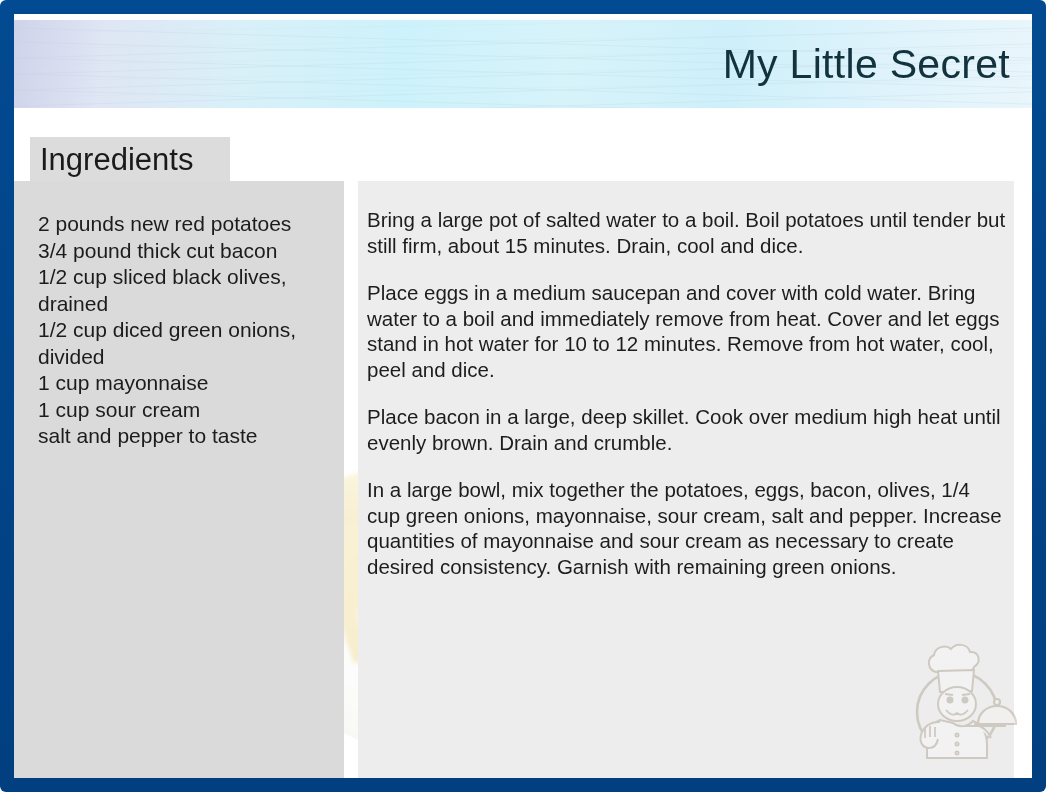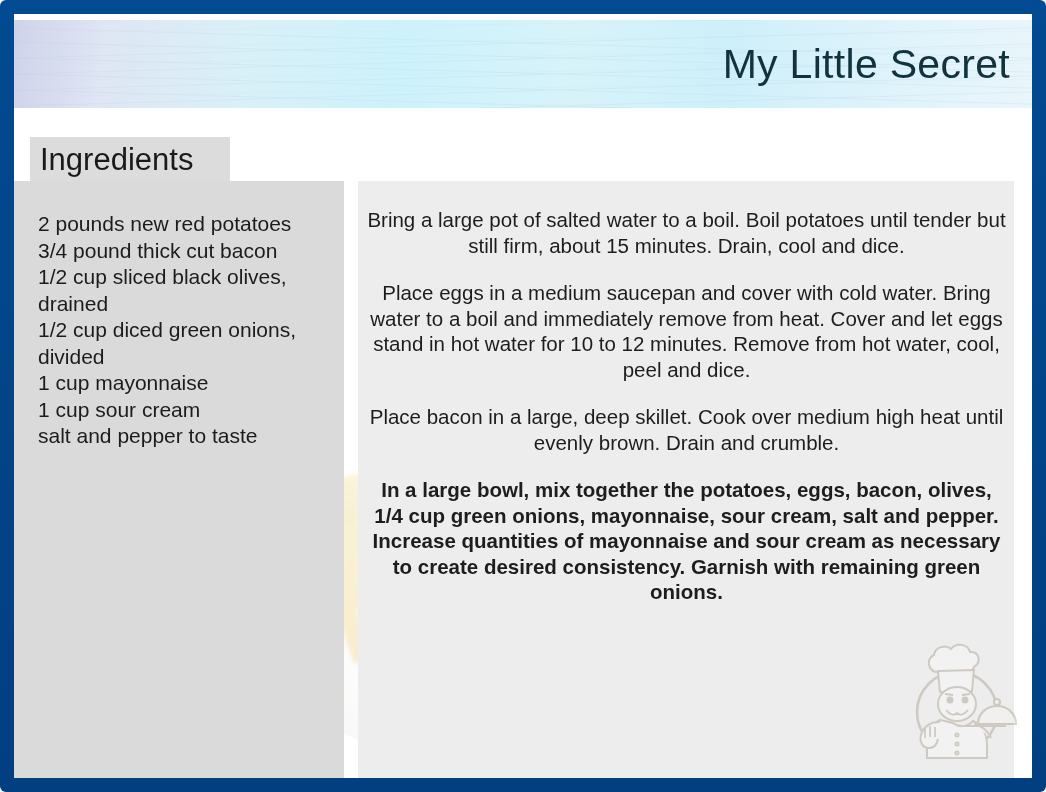--- a/index.html
+++ b/index.html
@@ -101,21 +101,20 @@
   }
 
   #directions-panel {
     position: absolute;
     left: 344px;
     top: 167px;
     width: 656px;
     height: 597px;
     background: #ededed;
     padding: 26px 8px 16px 9px;
-    text-align: center;
   }
 
   
   #food-photo {
     position: absolute;
     left: 222px;
     top: 400px;
     width: 600px;
     height: 364px;
     opacity: 0.42;
@@ -138,21 +137,21 @@
   #directions-paragraphs {
     position: relative;
     z-index: 3;
   }
   #directions-paragraphs p {
     font-size: 20.5px;
     line-height: 25.5px;
     color: #1d1d1d;
     margin-bottom: 22px;
   }
-  #directions-paragraphs p:last-child { margin-bottom: 12px; font-weight: bold; }
+  #directions-paragraphs p:last-child { margin-bottom: 12px; }
 
   
   #chef-logo {
     position: absolute;
     right: 14px;
     bottom: 12px;
     width: 122px;
     height: 128px;
     opacity: 0.30;
     z-index: 4;

